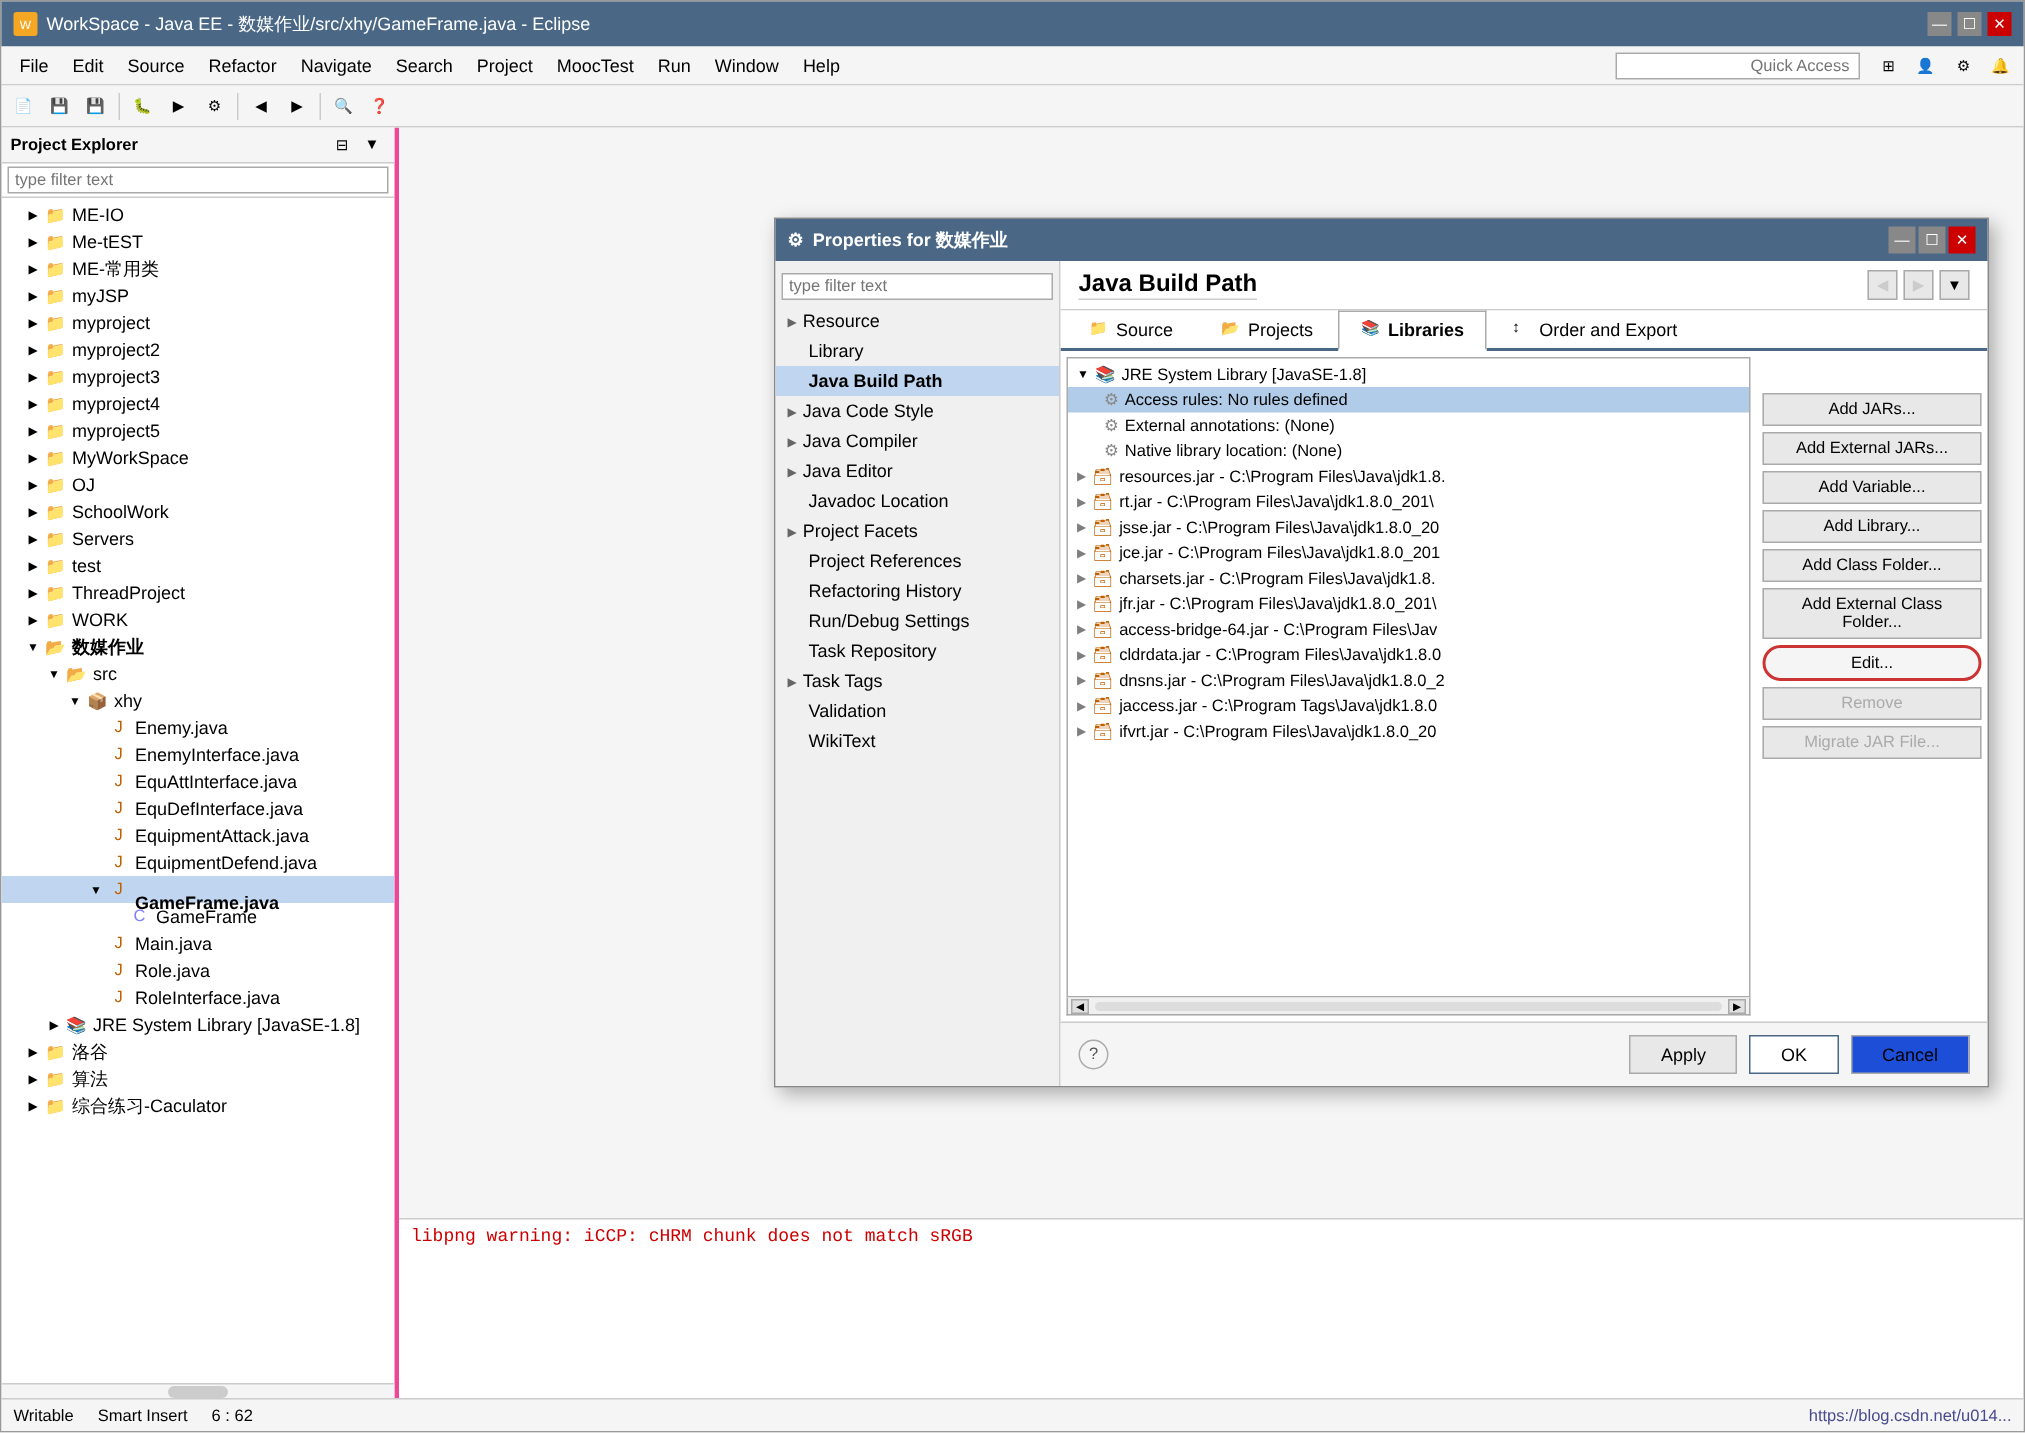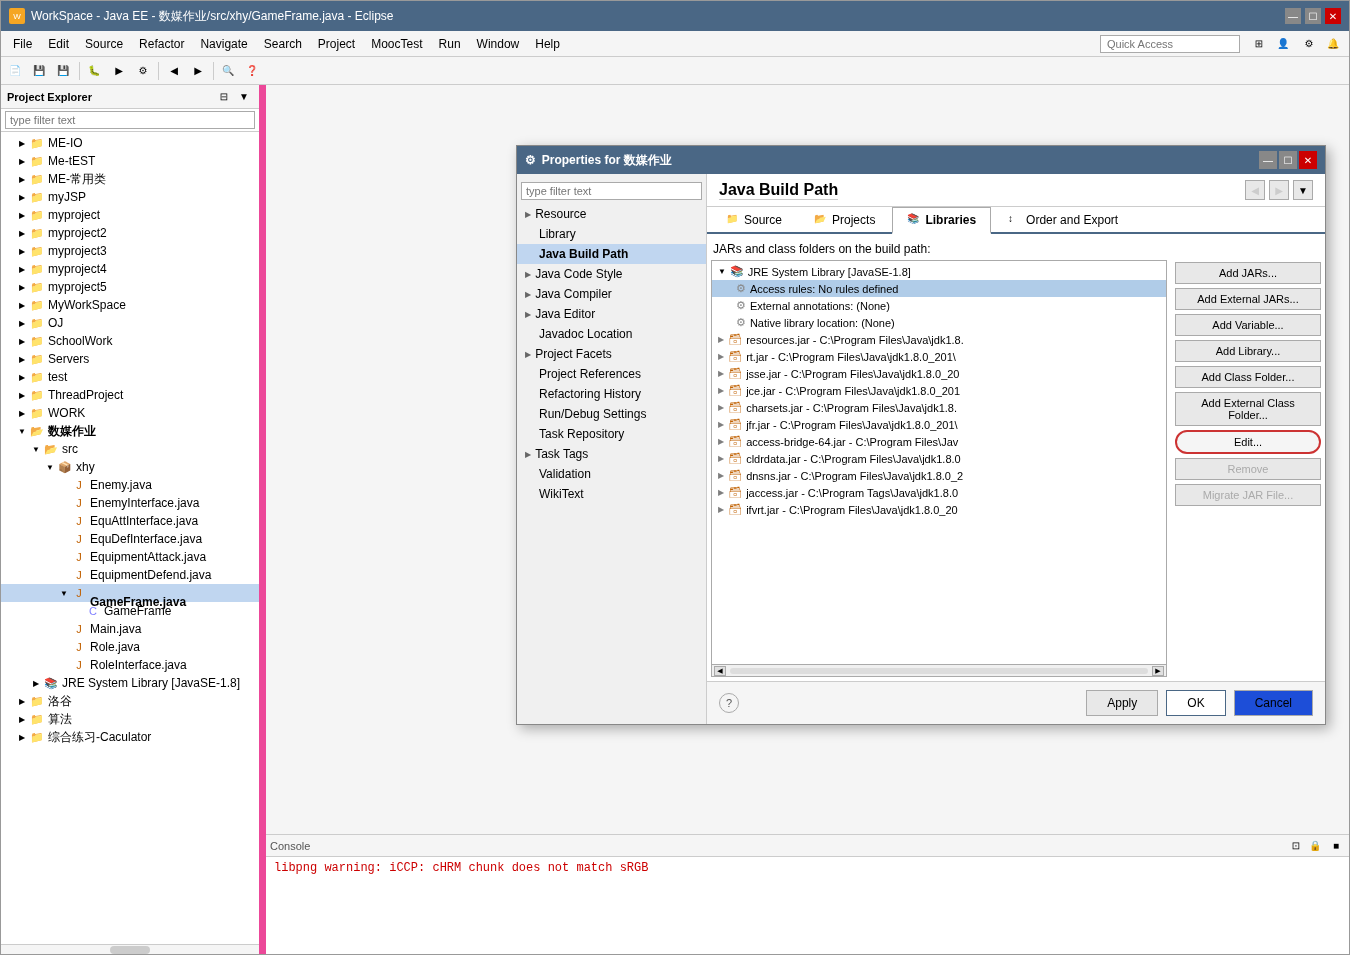--- a/index.html
+++ b/index.html
@@ -16,27 +16,27 @@
     .title-btn { width: 16px; height: 16px; background: #888; border: none; color: white; cursor: pointer; font-size: 10px; display: flex; align-items: center; justify-content: center; }
     
     
     .menu-bar { background: #f5f5f5; border-bottom: 1px solid #ccc; padding: 2px 4px; display: flex; align-items: center; height: 26px; }
     .menu-item { padding: 2px 8px; cursor: pointer; font-size: 12px; color: #000; }
     
     
     .toolbar { background: #f5f5f5; border-bottom: 1px solid #ccc; padding: 2px 4px; display: flex; align-items: center; height: 28px; gap: 2px; }
     .toolbar-btn { width: 22px; height: 22px; border: 1px solid transparent; background: transparent; cursor: pointer; display: flex; align-items: center; justify-content: center; font-size: 10px; }
     .toolbar-separator { width: 1px; height: 18px; background: #ccc; margin: 0 2px; }
-    .quick-access { margin-left: auto; padding: 2px 6px; border: 1px solid #aaa; background: white; width: 140px; font-size: 11px; color: #888; }
+    .quick-access { margin-left: auto; padding: 2px 6px; border: 1px solid #aaa; background: white; width: 163px; font-size: 11px; color: #888; text-align: right; }
     
     
     .main-area { display: flex; flex: 1; overflow: hidden; }
     
     
-    .sidebar { width: 265px; background: white; border-right: 7px solid #ec4899; display: flex; flex-direction: column; overflow: hidden; }
+    .sidebar { width: 265px; background: white; border-right: 3px solid #ec4899; display: flex; flex-direction: column; overflow: hidden; }
     .sidebar-header { background: #f5f5f5; border-bottom: 1px solid #ccc; padding: 3px 6px; display: flex; align-items: center; justify-content: space-between; height: 24px; }
     .sidebar-header-title { font-size: 11px; font-weight: bold; }
     .sidebar-content { overflow-y: auto; flex: 1; padding: 2px 0; }
     .tree-item { display: flex; align-items: center; padding: 1px 4px; cursor: pointer; font-size: 12px; color: #000; height: 18px; }
     .tree-item.selected { background: #c0d6f0; }
     .tree-item.bold { font-weight: bold; }
     .tree-indent-1 { padding-left: 16px; }
     .tree-indent-2 { padding-left: 30px; }
     .tree-indent-3 { padding-left: 44px; }
     .tree-indent-4 { padding-left: 58px; }
@@ -473,21 +473,20 @@
                 </div>
                 <div class="tab">
                   <span class="tab-icon">↕</span>
                   <span>Order and Export</span>
                 </div>
               </div>
 
               <div class="libraries-content">
                 <div class="libraries-panel">
                   <div class="jar-list-area">
-                    <div class="jar-list-label">JARs and class folders on the build path:</div>
                     <div class="jar-list">
 
                       <div class="jar-item">
                         <span style="font-size:8px;">▼</span>
                         <span style="color:#4a90d9; font-size:11px;">📚</span>
                         <span>JRE System Library [JavaSE-1.8]</span>
                       </div>
 
                       <div class="jar-item highlighted" style="padding-left:24px;">
                         <span style="color:#888; font-size:11px;">⚙</span>
@@ -587,29 +586,31 @@
                   <button class="footer-btn primary">OK</button>
                   <button class="footer-btn">Cancel</button>
                 </div>
               </div>
             </div>
           </div>
         </div>
       </div>
 
       <div class="bottom-panel">
-        <div class="bottom-toolbar">
-          <span style="font-size:11px; color:#555;">Console</span>
-          <div style="margin-left:auto; display:flex; gap:2px;">
-            <button class="toolbar-btn" style="width:18px;height:18px;font-size:10px;">⊡</button>
-            <button class="toolbar-btn" style="width:18px;height:18px;font-size:10px;">🔒</button>
-            <button class="toolbar-btn" style="width:18px;height:18px;font-size:10px;">■</button>
-          </div>
-        </div>
         <div class="console-content">
           <span class="console-error">libpng warning: iCCP: cHRM chunk does not match sRGB</span>
         </div>
       </div>
     </div>
   </div>
 
+  <div class="status-bar">
+    <div class="status-left">
+      <span>Writable</span>
+      <span>Smart Insert</span>
+      <span>6 : 62</span>
+    </div>
+    <div class="status-right">
+      <span>https://blog.csdn.net/u014...</span>
+    </div>
+  </div>
 
 </div>
 
 </body></html>

